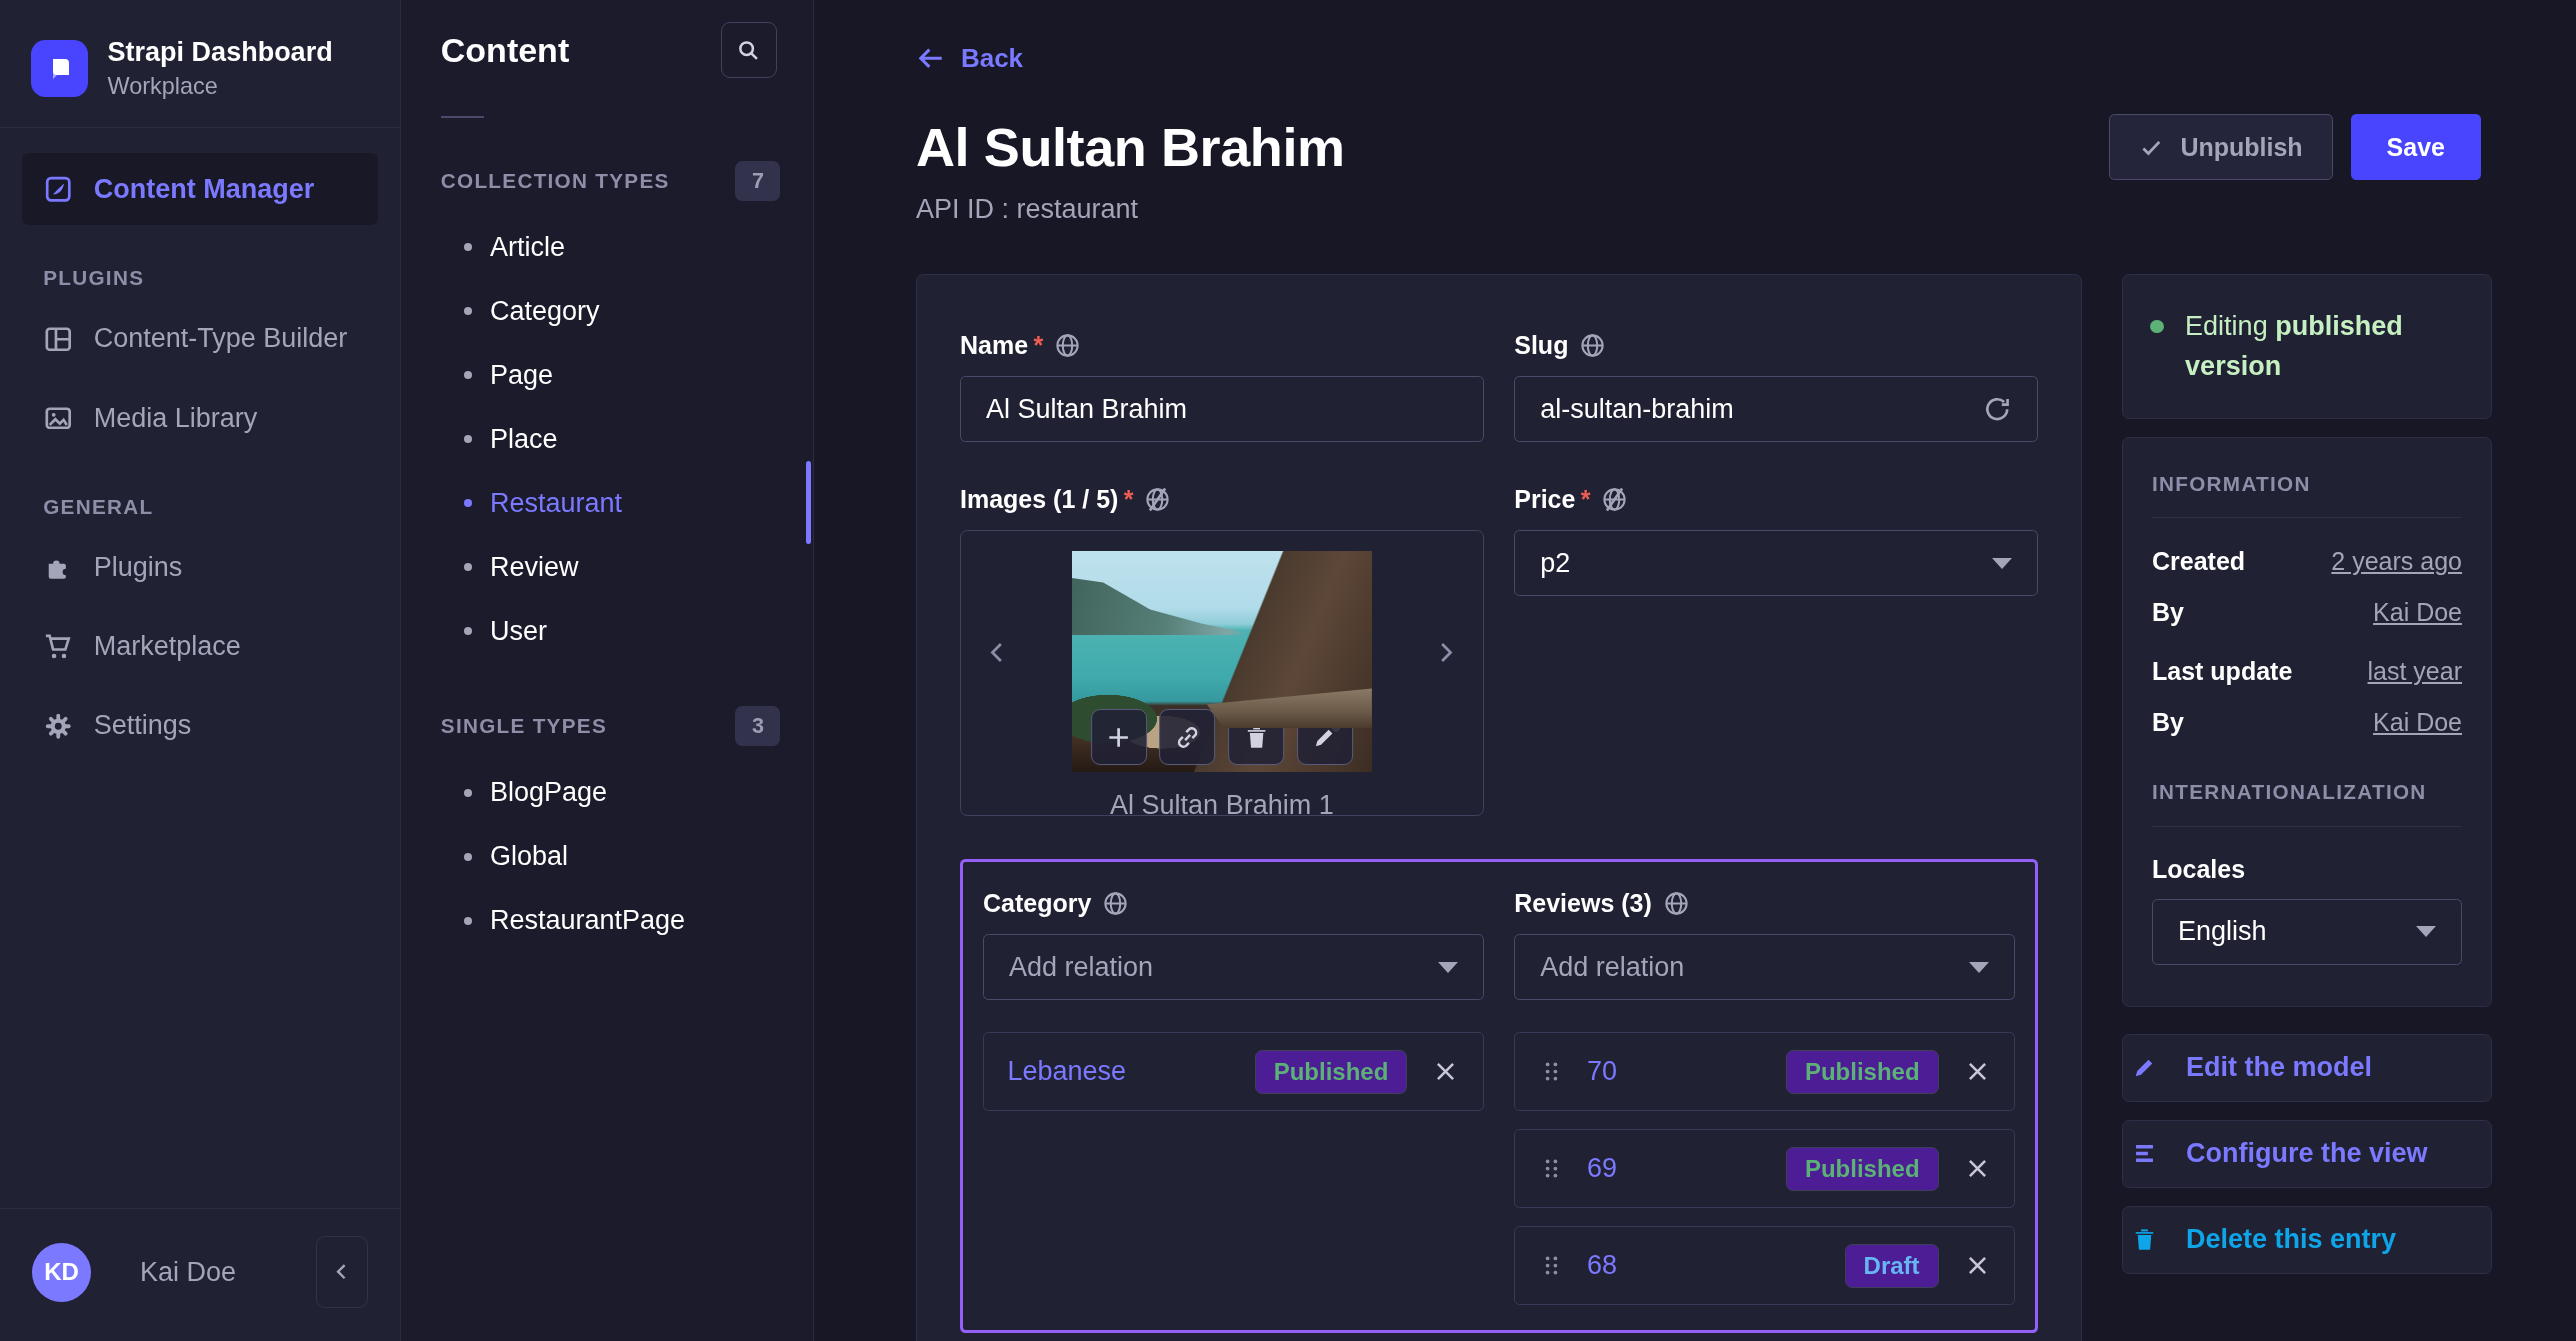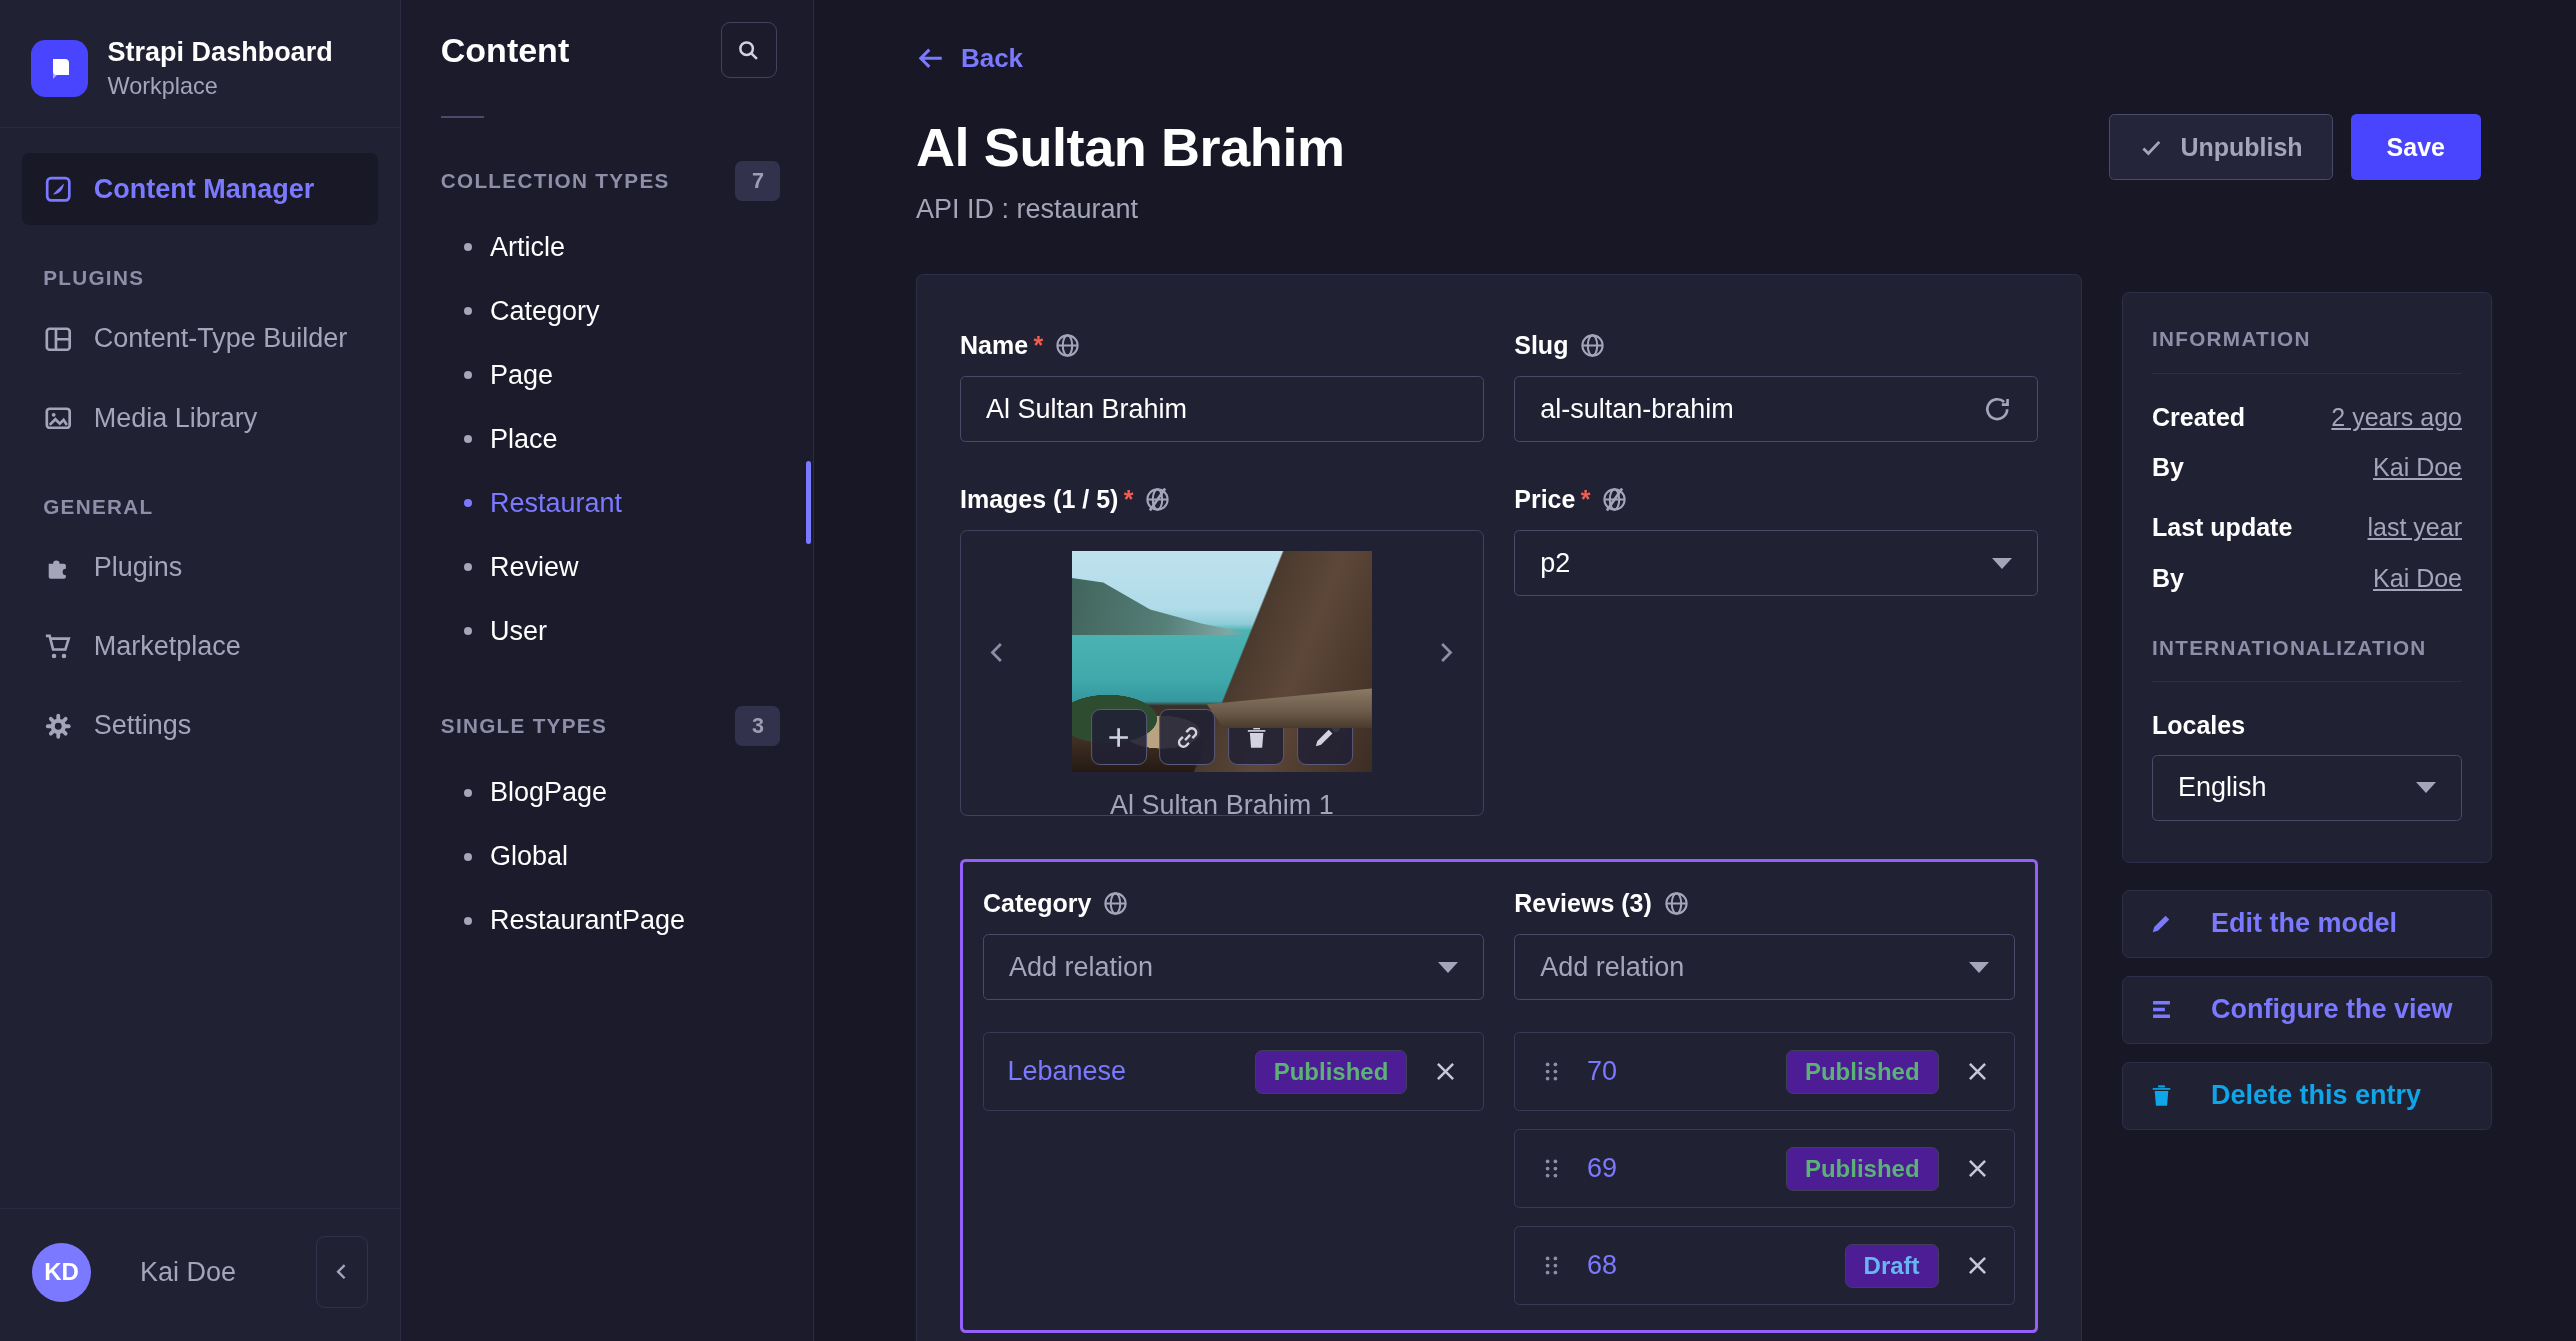--- a/index.html
+++ b/index.html
@@ -110,21 +110,21 @@
   .editing-text b { font-weight:bold; }
   .meta-card { margin-top:18px; padding:34px 29px 41px; }
   .meta-h { font-size:20.7px; font-weight:bold; letter-spacing:1.3px; color:#8e8ea9; }
   .meta-div { height:0.9px; background:#2e2e48; margin:21.6px 0 29px; }
   .meta-row { display:flex; justify-content:space-between; align-items:center; font-size:25px; margin-bottom:21.6px; }
   .meta-row .ml { font-weight:bold; color:#fff; }
   .meta-row .mv { color:#a5a5ba;text-decoration:underline; }
   .meta-gap { height:9px; }
   .i18n-h { margin-top:43px; }
   .locales-lbl { font-size:25px; font-weight:bold; margin:29px 0 14.4px; }
-  .rail-btn { margin-top:18px; width:100%; height:68px; background:#212134; border:0.9px solid #2e2e48; border-radius:7.2px; display:flex; align-items:center; gap:36px; padding:0 25px; font-size:27px; font-weight:600; cursor:pointer; font-family:inherit; }
+  .rail-btn { margin-top:18px; width:100%; height:68px; background:#212134; border:0.9px solid #2e2e48; border-radius:7.2px; display:flex; align-items:center; gap:28px; padding:0 8px; font-size:27px; font-weight:600; cursor:pointer; font-family:inherit; }
   .rail-btn.first { margin-top:27px; }
   .rail-btn.purple { color:#7b79ff; }
   .rail-btn.red { color:#0ea5e9; }
 </style>
 </head>
 <body>
 
 <div id="screen">
 
   <aside class="mainnav">
@@ -548,20 +548,24 @@
 
               </div>
             </div>
           </div>
         </div>
 
       </section>
 
       <aside class="rail">
 
+        <div class="rail-card editing-card">
+          <span class="green-dot"></span>
+          <p class="editing-text"><span>Editing </span><b>published version</b></p>
+        </div>
 
         <div class="rail-card meta-card">
           <div class="meta-h">INFORMATION</div>
           <div class="meta-div"></div>
           <div class="meta-row">
             <span class="ml">Created</span>
             <span class="mv">2 years ago</span>
           </div>
           <div class="meta-row">
             <span class="ml">By</span>

